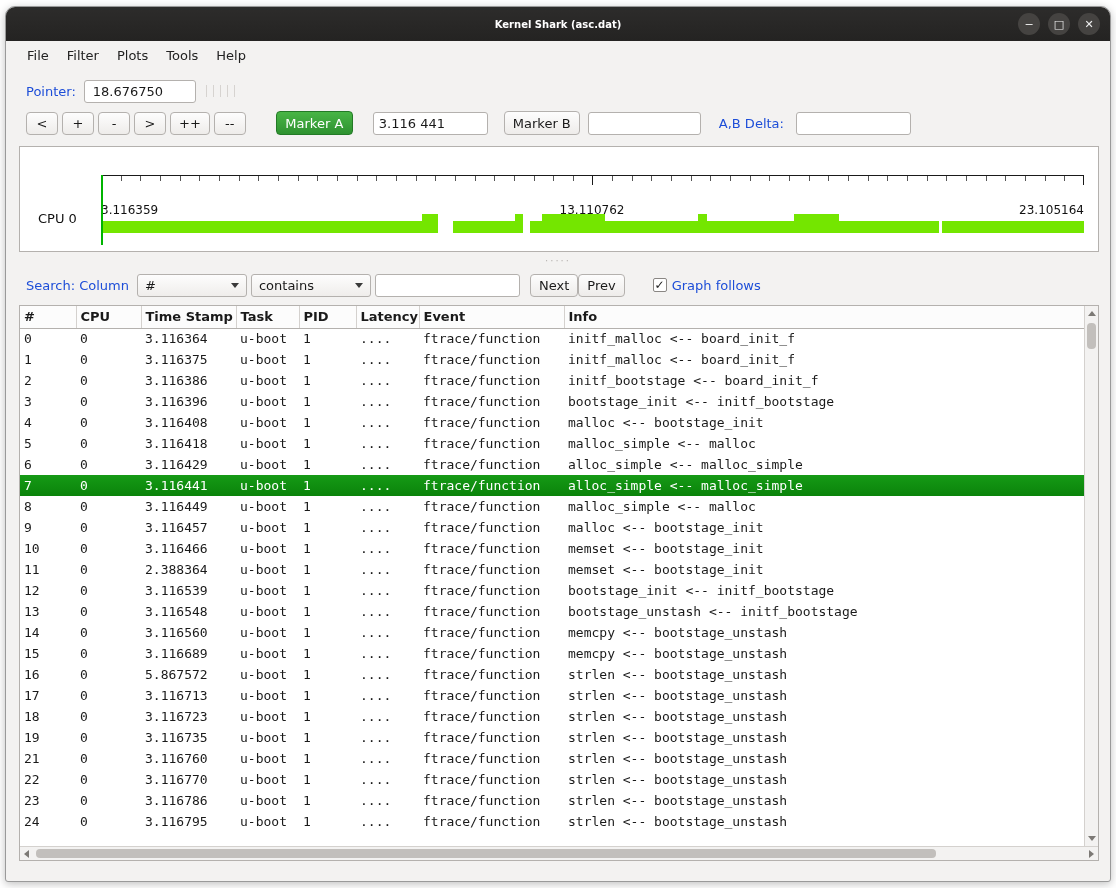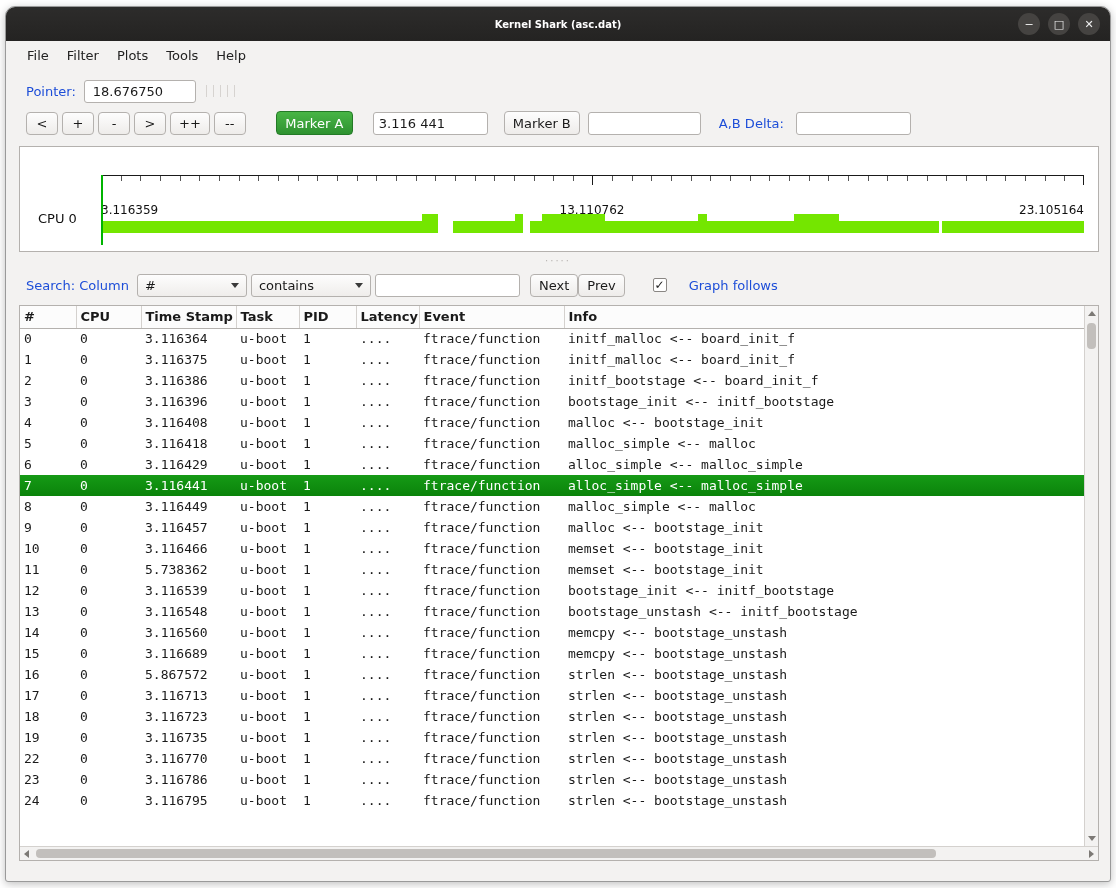--- a/index.html
+++ b/index.html
@@ -108,21 +108,21 @@
     border-right: 4px solid transparent; border-top: 5px solid #3a3a3a; }
   .search-input { width: 145px; margin-left: 4px; }
   .btn-next { margin-left: 10px; min-width: 37px; }
   .btn-prev { min-width: 37px; }
   .checkbox {
     width: 14px; height: 14px; margin-left: 28px;
     border: 1px solid #8a8784; border-radius: 2px; background: #ffffff;
     display: inline-flex; align-items: center; justify-content: center;
     font-size: 12px; line-height: 1; color: #1a1a1a; font-weight: bold;
   }
-  .cb-label { margin-left: 22px; }
+  .cb-label { margin-left: 5px; }
   
   .table-panel {
     position: absolute; left: 13px; top: 298px; width: 1080px; height: 556px;
     background: #ffffff; border: 1px solid #b4b1ae;
   }
   .table-viewport { position: absolute; left: 0; top: 0; width: 1064px; height: 540px; overflow: hidden; }
   table.etable { border-collapse: collapse; table-layout: fixed; width: 1064px; }
   .etable th {
     height: 22px; text-align: left; padding: 0 4px;
     font-family: "DejaVu Sans", sans-serif; font-size: 13px; font-weight: bold;
@@ -384,21 +384,21 @@
               <td>3.116466</td>
               <td>u-boot</td>
               <td>1</td>
               <td>....</td>
               <td>ftrace/function</td>
               <td>memset &lt;-- bootstage_init</td>
             </tr>
             <tr>
               <td>11</td>
               <td>0</td>
-              <td>5.738362</td>
+              <td>2.388364</td>
               <td>u-boot</td>
               <td>1</td>
               <td>....</td>
               <td>ftrace/function</td>
               <td>memset &lt;-- bootstage_init</td>
             </tr>
             <tr>
               <td>12</td>
               <td>0</td>
               <td>3.116539</td>
@@ -465,20 +465,30 @@
               <td>u-boot</td>
               <td>1</td>
               <td>....</td>
               <td>ftrace/function</td>
               <td>strlen &lt;-- bootstage_unstash</td>
             </tr>
             <tr>
               <td>19</td>
               <td>0</td>
               <td>3.116735</td>
+              <td>u-boot</td>
+              <td>1</td>
+              <td>....</td>
+              <td>ftrace/function</td>
+              <td>strlen &lt;-- bootstage_unstash</td>
+            </tr>
+            <tr>
+              <td>21</td>
+              <td>0</td>
+              <td>3.116760</td>
               <td>u-boot</td>
               <td>1</td>
               <td>....</td>
               <td>ftrace/function</td>
               <td>strlen &lt;-- bootstage_unstash</td>
             </tr>
             <tr>
               <td>22</td>
               <td>0</td>
               <td>3.116770</td>

